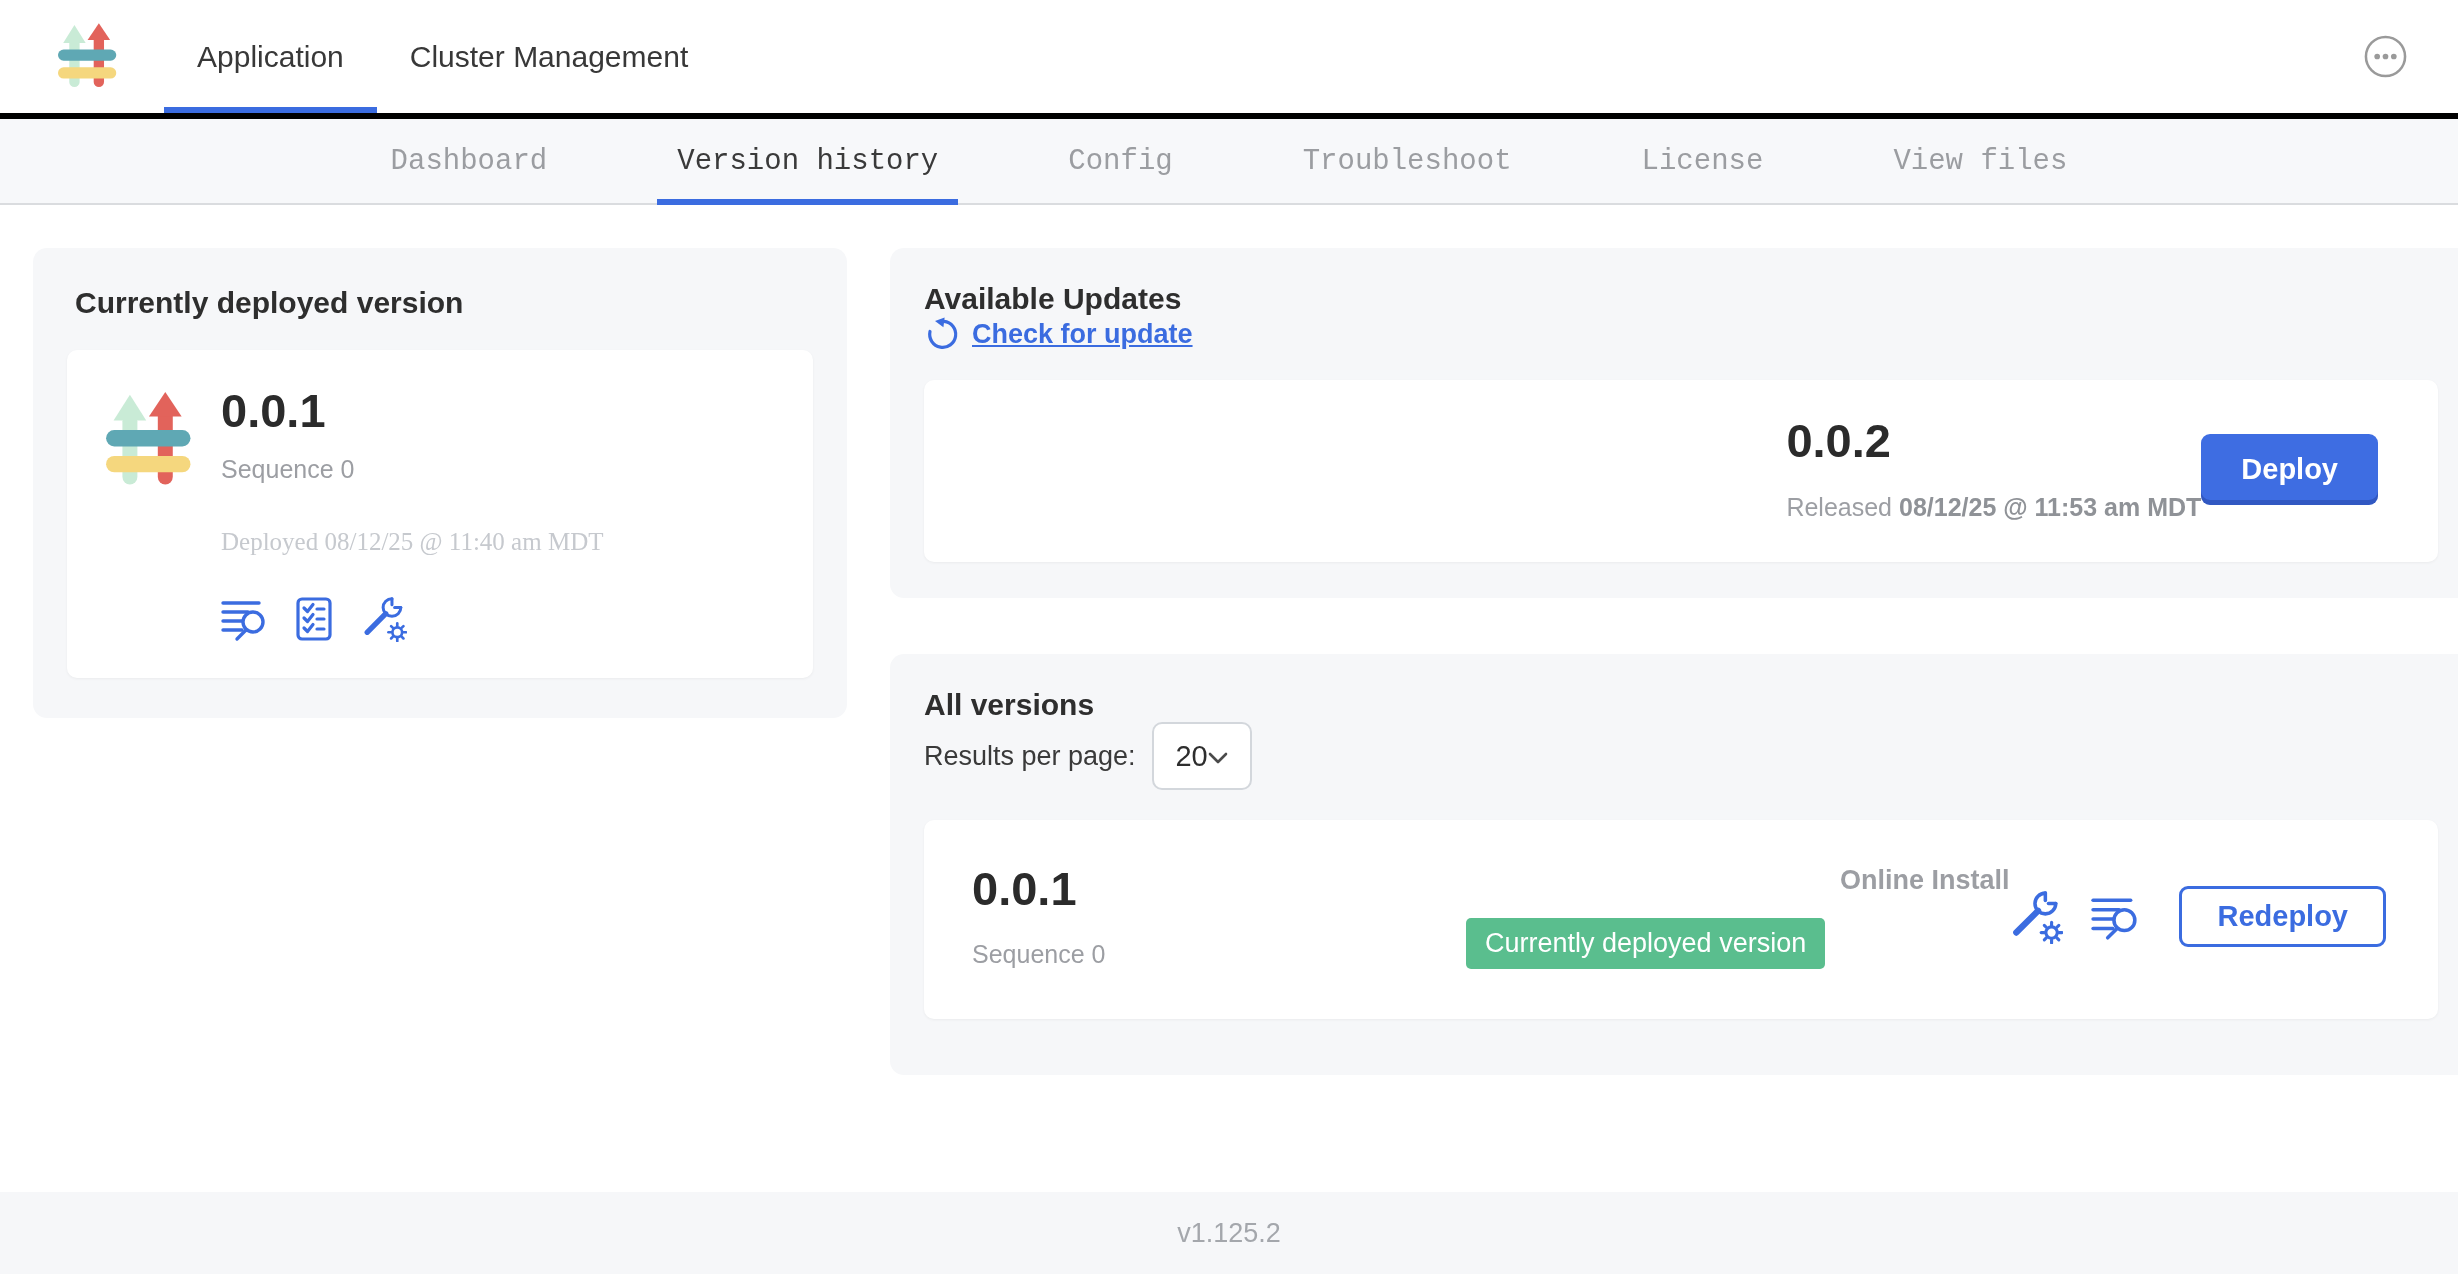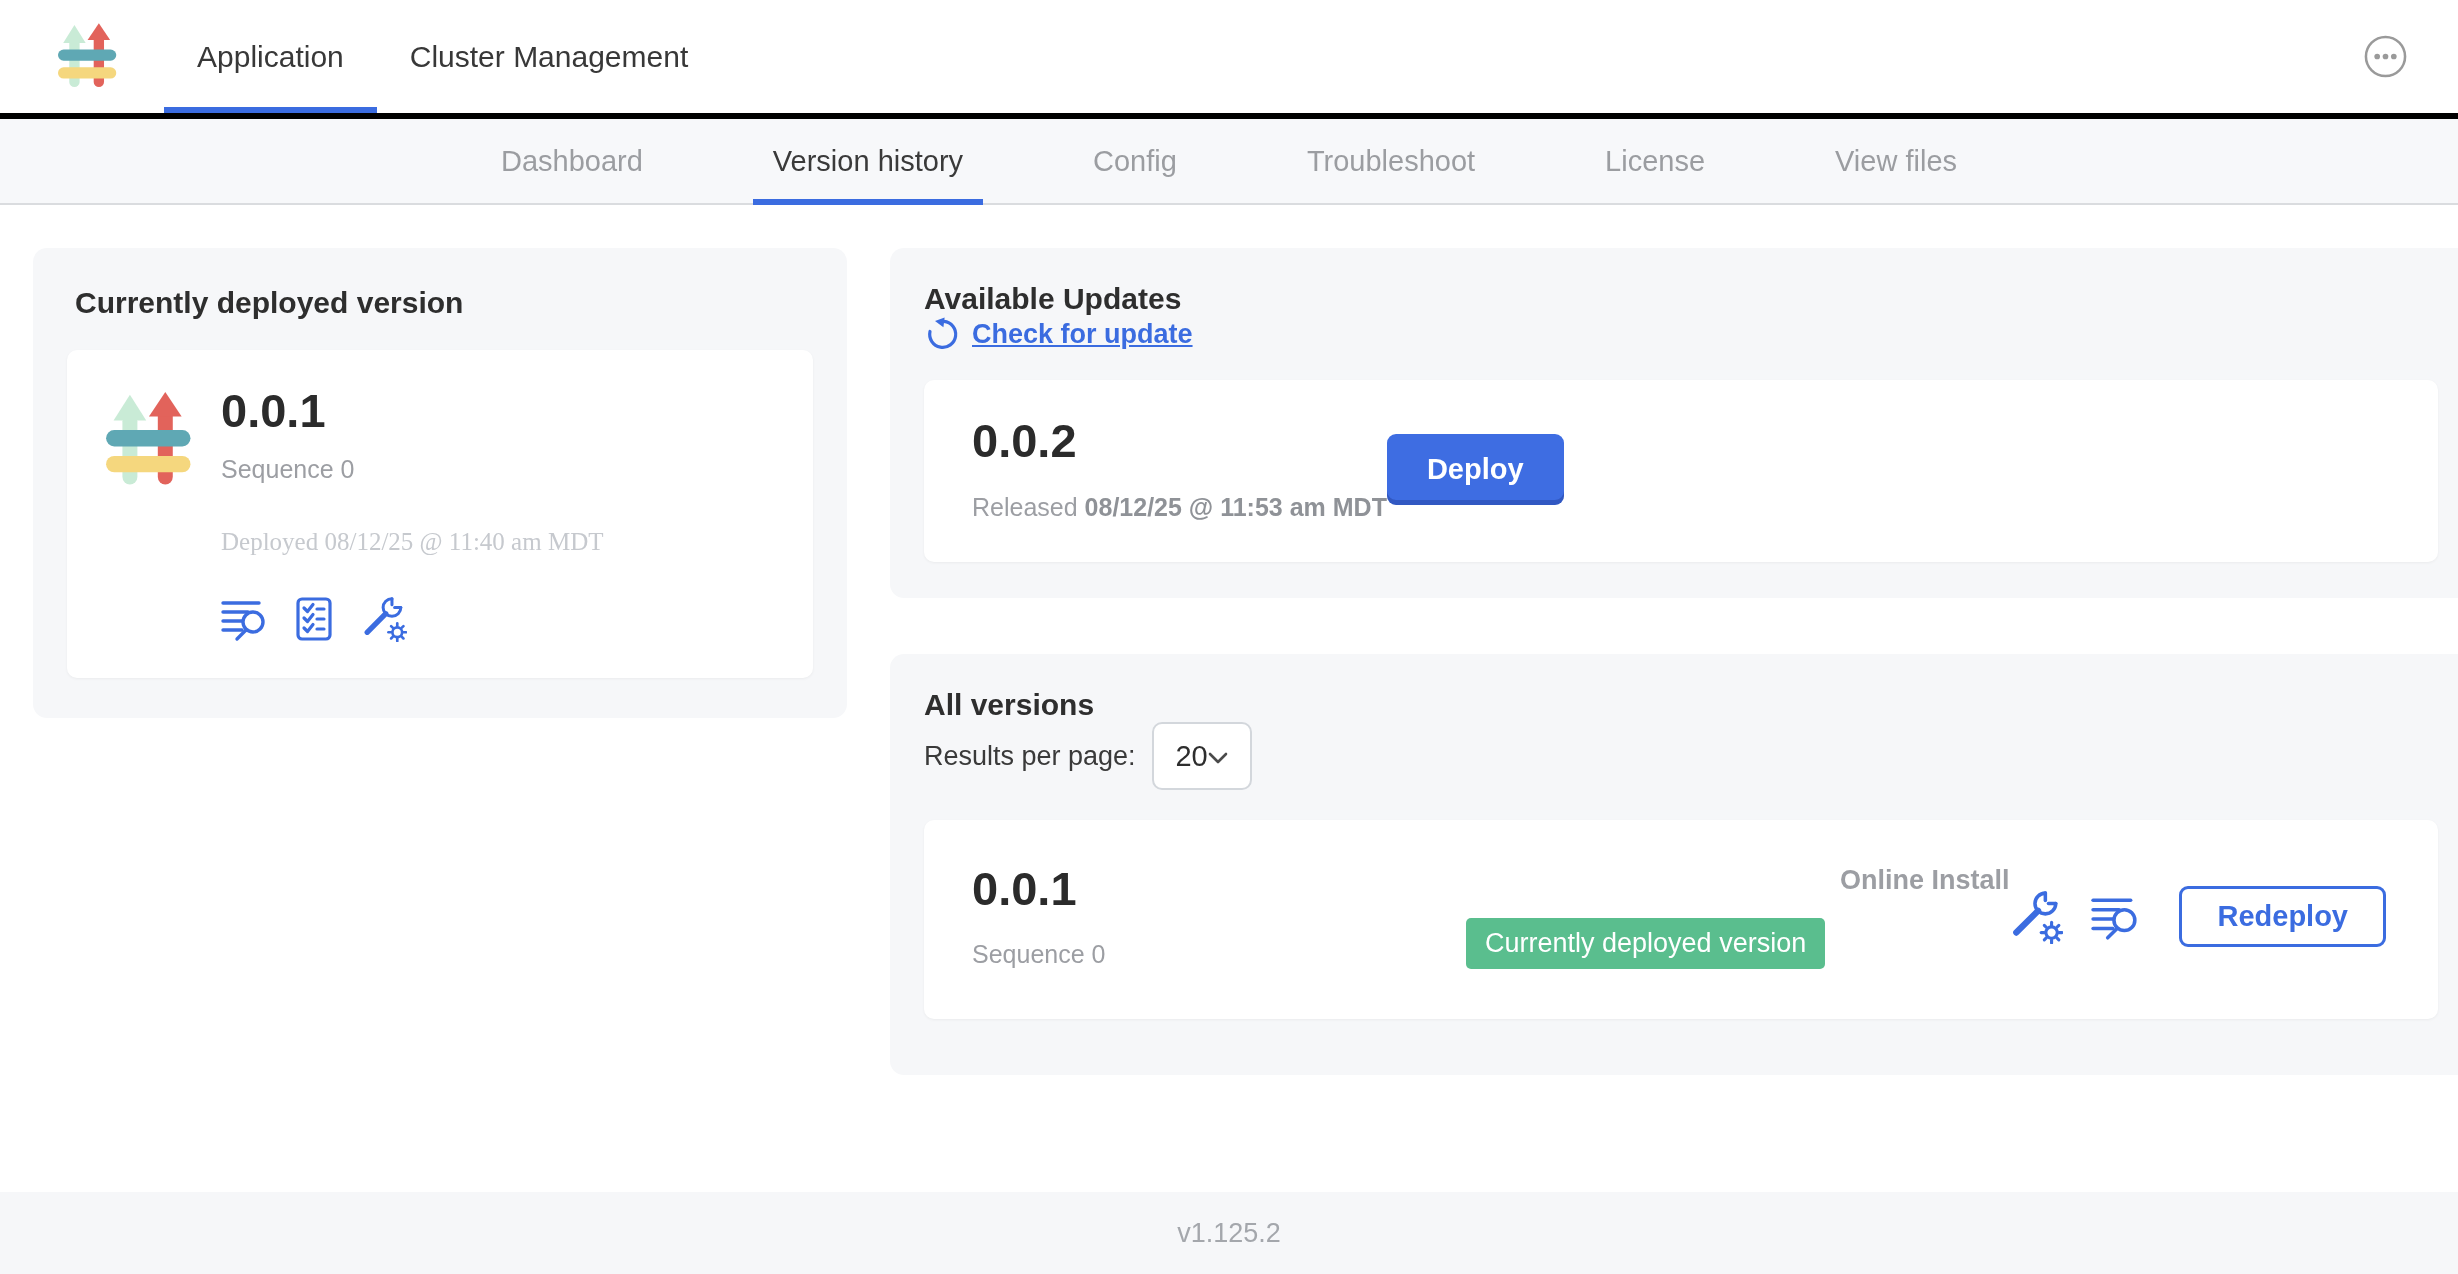--- a/index.html
+++ b/index.html
@@ -12,21 +12,21 @@
   .header{height:113px;background:#fff;border-bottom:6px solid #000000;
     display:flex;align-items:stretch;padding-left:58px;flex:0 0 auto;}
   .logo{width:62px;height:70px;align-self:center;margin-right:44px;}
   .header-tab{display:flex;align-items:center;padding:0 33px;font-size:30px;color:#383838;
     position:relative;cursor:pointer;}
   .header-tab.active::after{content:"";position:absolute;left:0;right:0;bottom:0;height:6px;background:#3b6ce0;}
   .header-right{margin-left:auto;display:flex;align-items:center;padding-right:50px;}
   .ellipsis{width:45px;height:45px;cursor:pointer;}
   
   .subnav{height:84px;background:#f7f8fa;border-bottom:2px solid #dadcdf;
-    display:flex;justify-content:center;flex:0 0 auto;}
+    display:flex;justify-content:center;flex:0 0 auto;font-family:Liberation Mono, monospace;}
   .subnav-tab{display:flex;align-items:center;padding:0 20px;margin:0 45px;font-size:29px;
     color:#9b9da1;position:relative;cursor:pointer;white-space:nowrap;}
   .subnav-tab.active{color:#3a3a3a;}
   .subnav-tab.active::after{content:"";position:absolute;left:0;right:0;bottom:-2px;height:6px;background:#3b6ce0;}
   
   .main{padding:43px 0 0 33px;display:flex;gap:43px;align-items:flex-start;flex:1 1 auto;}
   .card{background:#f6f7f9;border-radius:14px;}
   .card-title{font-size:30px;font-weight:bold;color:#2e2e2e;}
   .inner{background:#fff;border-radius:10px;box-shadow:0 1px 3px rgba(0,0,0,0.05);}
   
@@ -40,21 +40,21 @@
   .deployed-date{font-size:25px;color:#c6c9ce;margin-top:44px;font-family:Liberation Serif, serif;}
   .icon-row{display:flex;gap:24px;margin-top:40px;color:#3b6ce0;}
   .icon-row svg{width:46px;height:46px;cursor:pointer;}
   
   .right-col{flex:1 1 auto;display:flex;flex-direction:column;margin-right:-14px;}
   .updates-card{padding:34px 34px 36px;margin-bottom:56px;}
   .card-head{display:flex;align-items:flex-start;justify-content:space-between;margin-bottom:28px;flex-direction:column;}
   .check-link{display:flex;align-items:center;gap:12px;color:#3b6ce0;font-size:27px;cursor:pointer;margin-right:16px;}
   .check-link .link-text{text-decoration:underline;font-weight:bold;}
   .check-link svg{width:36px;height:36px;}
-  .update-inner{padding:36px 48px 40px;display:flex;align-items:center;justify-content:flex-start;}
+  .update-inner{padding:36px 48px 40px;display:flex;align-items:center;justify-content:flex-end;}
   .released{font-size:25px;color:#9c9ea3;margin-top:28px;}
   .released b{color:#8f9297;}
   .btn-primary{background:#3e6de2;color:#fff;font-size:29px;font-weight:bold;border:none;border-radius:9px;
     padding:19px 40px;cursor:pointer;box-shadow:inset 0 -5px 0 rgba(20,40,120,0.30);margin-right:12px;}
   
   .versions-card{padding:34px 34px 56px;}
   .rpp{display:flex;align-items:center;gap:16px;margin-right:14px;}
   .rpp-label{font-size:27px;color:#3a3a3a;}
   .select-box{width:96px;height:64px;background:#fff;border:2px solid #d3d7dc;border-radius:10px;
     display:flex;align-items:center;justify-content:center;font-size:29px;color:#2e2e2e;cursor:pointer;}

